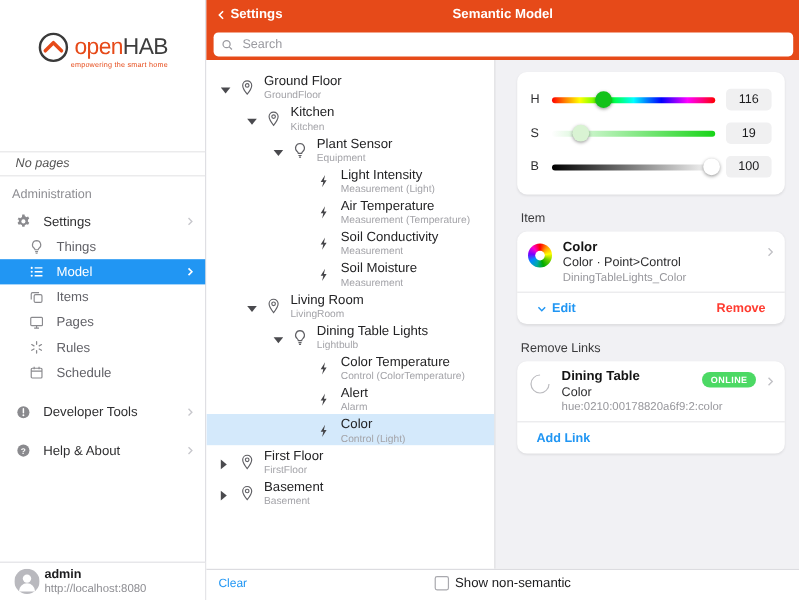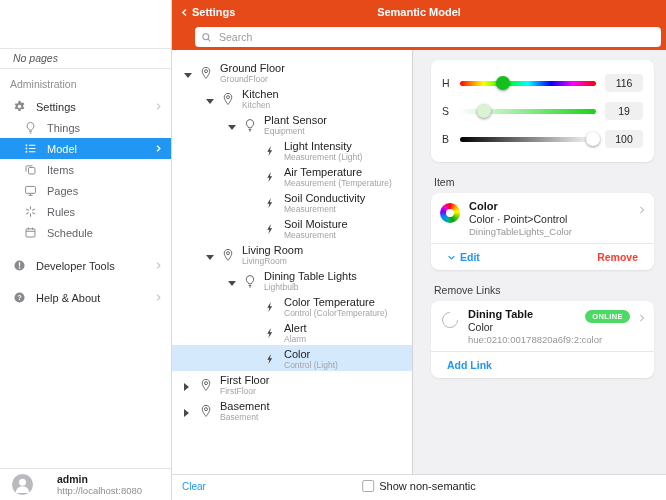--- a/index.html
+++ b/index.html
@@ -24,33 +24,33 @@
   .mi.sub{padding-left:23px;color:#626268;}
   .micon{width:15px;height:15px;margin-right:9px;display:flex;align-items:center;
          justify-content:center;color:#8a8a8e;flex:none;}
   .mchev{margin-left:auto;color:#c7c7cc;display:flex;}
   .mi.selected{background:#2196f3;color:#fff;}
   .mi.selected .micon{color:#fff;}
   .mi.selected .mchev{color:#fff;}
   .mi.mt12{margin-top:12px;} .mi.mt9{margin-top:11px;} .mi.mt6{margin-top:6px;}
   .side-footer{position:absolute;left:0;right:0;bottom:0;height:32px;background:#fff;
                border-top:1px solid #e2e2e5;display:flex;align-items:center;padding-left:12px;}
-  .sf-text{margin-left:24px;display:flex;flex-direction:column;}
+  .sf-text{margin-left:4px;display:flex;flex-direction:column;}
   .sf-name{font-size:10.5px;font-weight:bold;color:#1c1c1e;line-height:12px;}
   .sf-url{font-size:9.5px;color:#8e8e93;line-height:11px;}
 
   
   .header{position:absolute;left:172px;top:0;width:494px;height:50px;background:#e64a19;}
   .nav{position:relative;height:27px;}
   .htitle{position:absolute;left:0;right:0;top:6px;text-align:center;color:#fff;
           font-weight:bold;font-size:11px;}
   .back{position:absolute;left:8px;top:6px;display:flex;align-items:center;gap:3px;color:#fff;
         font-weight:bold;font-size:11px;cursor:pointer;z-index:2;}
   .search{position:absolute;left:6px;right:5px;top:27px;height:19px;background:#fff;
-          border-radius:4px;display:flex;align-items:center;padding:10px 6px;gap:5px;margin-left:17px;}
+          border-radius:4px;display:flex;align-items:center;padding:10px 6px;gap:5px;}
   .search input{flex:1;border:none;outline:none;background:transparent;font-size:10.5px;
                 color:#333;font-family:"Liberation Sans",sans-serif;}
   .search input::placeholder{color:#9a9aa0;}
 
   
   .tree{position:absolute;left:172px;top:50px;width:241px;height:424px;background:#fff;
         border-right:1px solid #d4d4d8;padding-top:9px;overflow:hidden;}
   .trow{display:flex;align-items:center;height:26px;padding-top:2px;cursor:pointer;}
   .lvl0{padding-left:12px;}.lvl1{padding-left:34px;}.lvl2{padding-left:56px;}.lvl3{padding-left:90px;}
   .trow.sel{background:#d4e9fb;}
@@ -114,20 +114,32 @@
           align-items:center;gap:5px;font-size:11px;color:#1c1c1e;cursor:pointer;}
   .cb{width:12px;height:12px;border:1px solid #a9a9ae;border-radius:2px;background:#fff;flex:none;}
   svg{display:block;}
 </style>
 </head>
 <body>
 
 <div class="app">
 
   <div class="sidebar">
+    <div class="logo">
+      <div class="logo-inner">
+        <span>
+          <svg width="27" height="27" viewBox="0 0 24 24" fill="none">
+            <circle cx="12" cy="12" r="10" stroke="#3a3a3a" stroke-width="1.8"></circle>
+            <path d="M6 14.5l6-6 6 6" stroke="#e64a19" stroke-width="2.6" stroke-linecap="round" stroke-linejoin="round"></path>
+          </svg>
+        </span>
+        <span class="logo-text"><span class="logo-open">open</span><span class="logo-hab">HAB</span></span>
+        <span class="tagline">empowering the smart home</span>
+      </div>
+    </div>
 
     <div class="no-pages">No pages</div>
     <div class="admin-label">Administration</div>
 
     <div class="mi mt6">
       <span class="micon">
         <svg width="13" height="13" viewBox="0 0 16 16" fill="#8a8a8e">
           <path d="M6.8 1h2.4l.3 1.8a5.3 5.3 0 011.6.9l1.7-.6 1.2 2-1.4 1.2a5.4 5.4 0 010 1.9l1.4 1.2-1.2 2-1.7-.6a5.3 5.3 0 01-1.6.9l-.3 1.8H6.8l-.3-1.8a5.3 5.3 0 01-1.6-.9l-1.7.6-1.2-2 1.4-1.2a5.4 5.4 0 010-1.9L2 6.1l1.2-2 1.7.6a5.3 5.3 0 011.6-.9z"></path>
           <circle cx="8" cy="8" r="2.1" fill="#fff"></circle>
         </svg>

